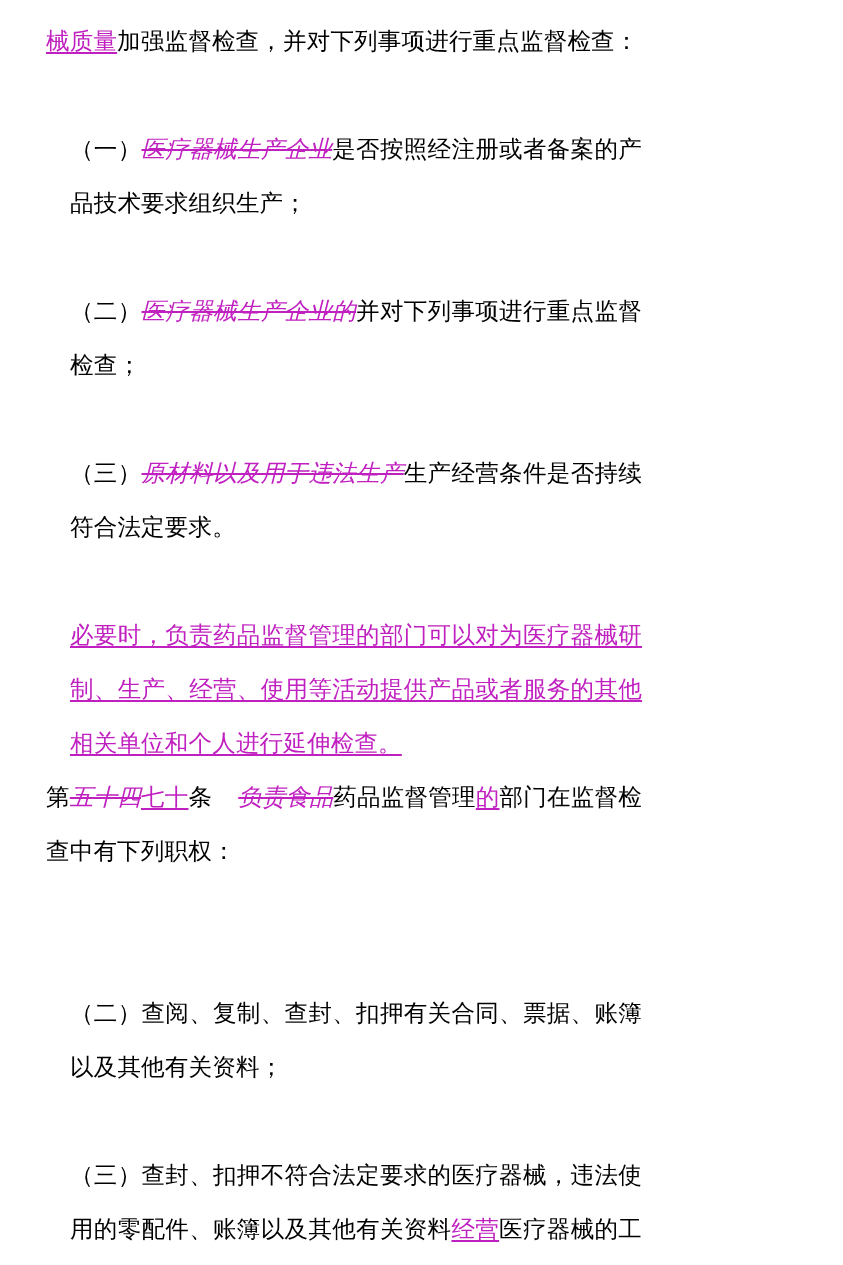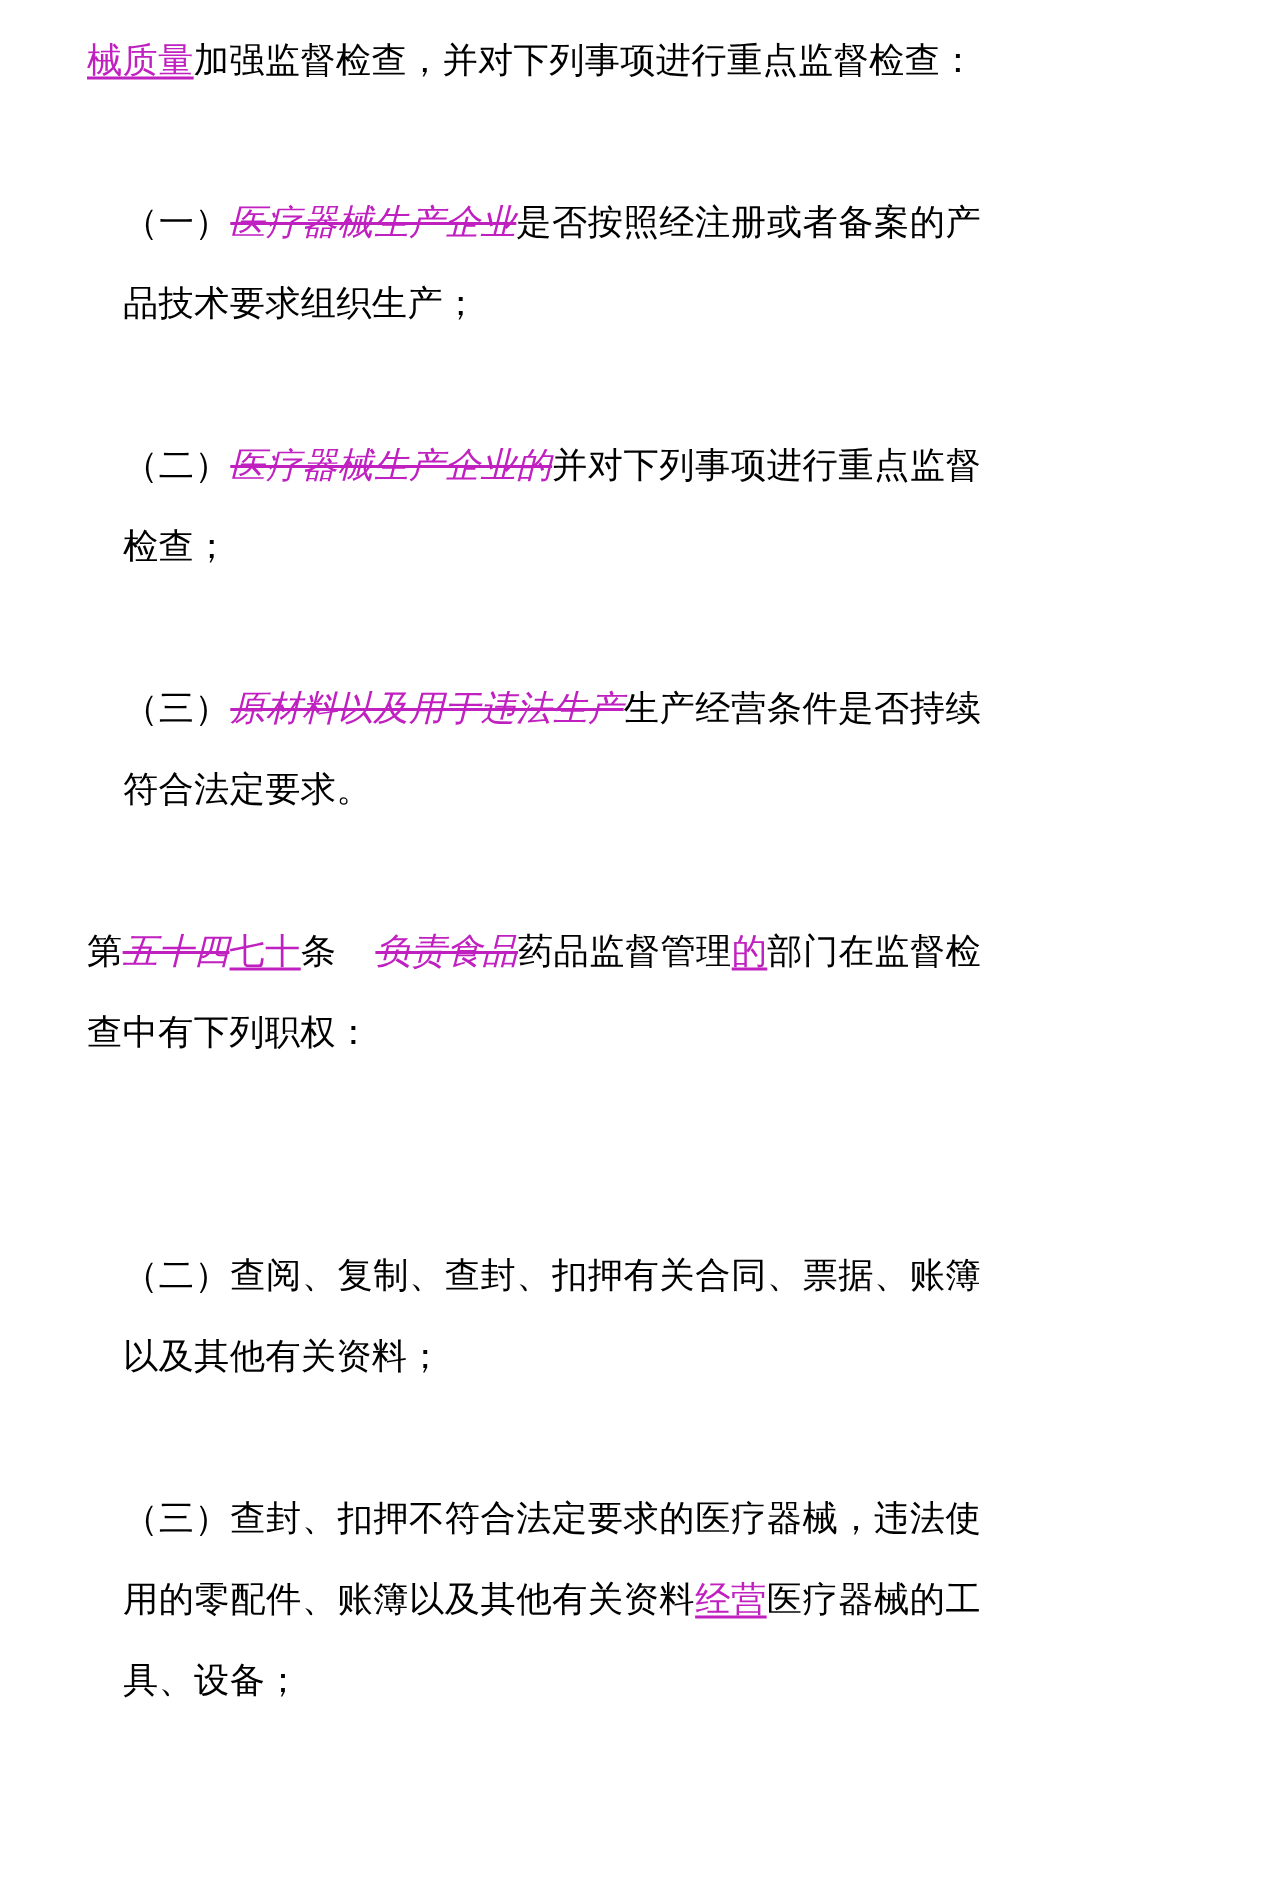--- a/index.html
+++ b/index.html
@@ -13,21 +13,20 @@
     font-family: "Liberation Serif", "DejaVu Serif", serif;
     color: #000000;
     overflow: hidden;
   }
   .page {
     position: relative;
     width: 688px;
     height: 1265px;
     box-sizing: border-box;
     padding: 14px 46px 0 46px;
-    margin-left: 12px;
   }
   .para {
     font-size: 23.5px;
     line-height: 54px;
     text-align: justify;
     text-justify: inter-ideograph;
     letter-spacing: 0.2px;
   }
   .gap-md { height: 54px; }
   .ins {
@@ -61,20 +60,21 @@
   <div class="gap-md"></div>
 
   <div class="para indent-block"><span class="plain">（二）</span><span class="del">医疗器械生产企业的</span><span class="plain">并对下列事项进行重点监督检查；</span></div>
 
   <div class="gap-md"></div>
 
   <div class="para indent-block"><span class="plain">（三）</span><span class="del">原材料以及用于违法生产</span><span class="plain">生产经营条件是否持续符合法定要求。</span></div>
 
   <div class="gap-md"></div>
 
+  <div class="para indent-block"><span class="ins">必要时，负责药品监督管理的部门可以对为医疗器械研制、生产、经营、使用等活动提供产品或者服务的其他相关单位和个人进行延伸检查。</span></div>
 
   <div class="para first-line"><span class="plain">第</span><span class="del">五十四</span><span class="ins">七十</span><span class="plain">条</span><span class="sp"></span><span class="del">负责食品</span><span class="plain">药品监督管理</span><span class="ins">的</span><span class="plain">部门在监督检查中有下列职权：</span></div>
 
   <div class="gap-md"></div>
 
 
   <div class="gap-md"></div>
 
   <div class="para indent-block"><span class="plain">（二）查阅、复制、查封、扣押有关合同、票据、账簿以及其他有关资料；</span></div>
 

